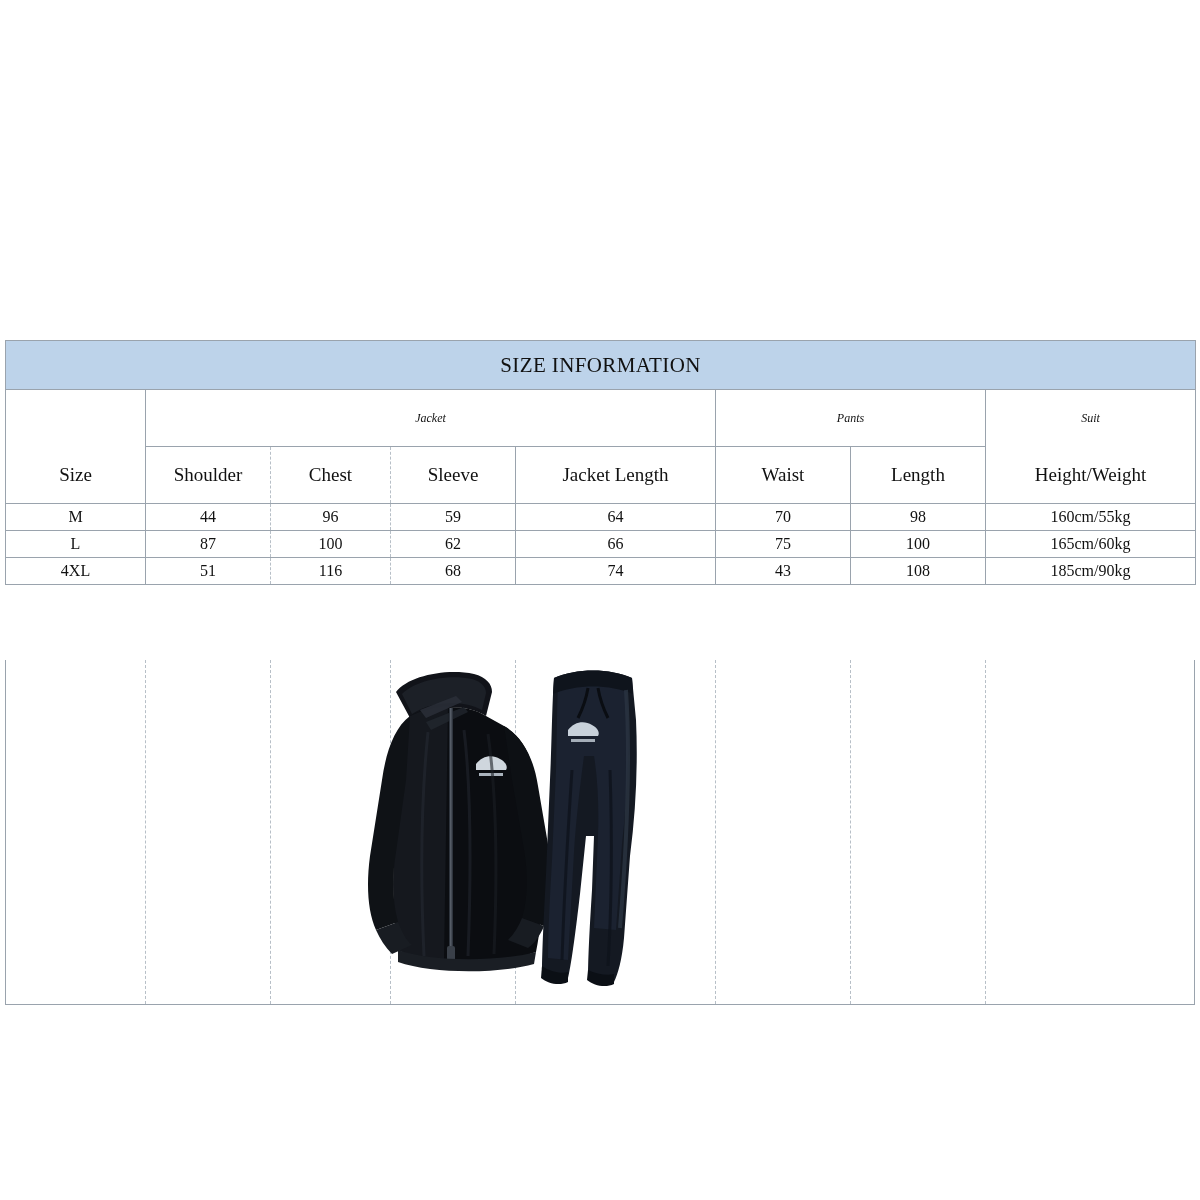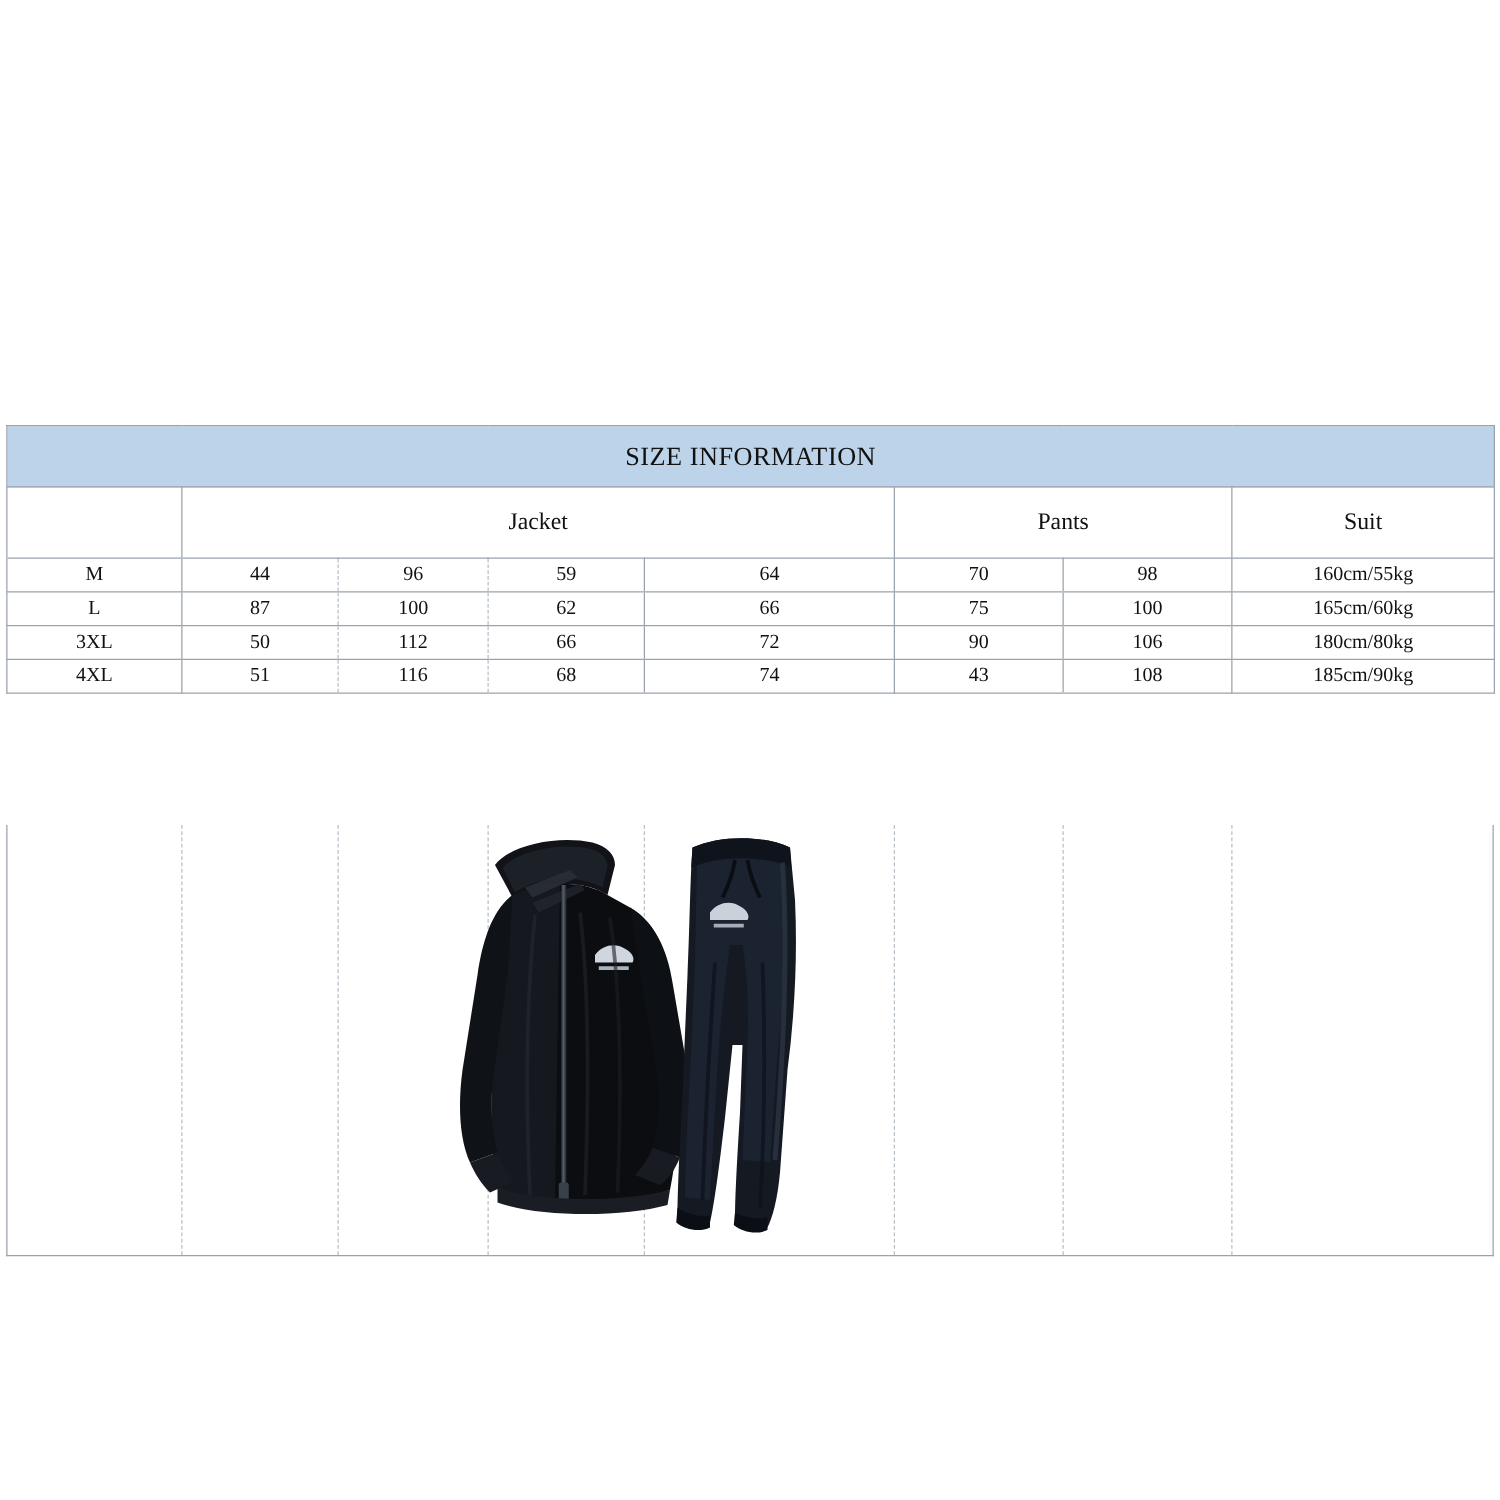--- a/index.html
+++ b/index.html
@@ -42,22 +42,23 @@
   .title-row td {
     background: #bdd3ea;
     height: 48px;
     font-size: 21px;
     font-weight: bold;
     letter-spacing: 0.4px;
     font-family: "Liberation Serif", serif;
   }
   .group-row td {
     height: 56px;
-    font-size: 19px;
+    font-size: 12px;
     font-weight: bold;
+    font-style: italic;
   }
   .head-row td {
     height: 56px;
     font-size: 19px;
     font-weight: bold;
   }
   .data-row td {
     height: 26px;
     font-size: 16px;
   }
@@ -122,20 +123,30 @@
       <tbody>
         <tr class="title-row">
           <td colspan="8">SIZE INFORMATION</td>
         </tr>
         <tr class="group-row">
           <td class="nob"></td>
           <td colspan="4" class="solid-right">Jacket</td>
           <td colspan="2" class="solid-right">Pants</td>
           <td class="nob">Suit</td>
         </tr>
+        <tr class="head-row">
+          <td class="not">Size</td>
+          <td class="dash-v">Shoulder</td>
+          <td class="dash-v">Chest</td>
+          <td class="dash-v">Sleeve</td>
+          <td class="solid-right">Jacket Length</td>
+          <td class="dash-v">Waist</td>
+          <td class="solid-right">Length</td>
+          <td class="not">Height/Weight</td>
+        </tr>
 
         <tr class="data-row">
           <td>M</td>
           <td class="dash-v">44</td>
           <td class="dash-v">96</td>
           <td class="dash-v">59</td>
           <td class="solid-right">64</td>
           <td class="dash-v">70</td>
           <td class="solid-right">98</td>
           <td>160cm/55kg</td>
@@ -144,30 +155,20 @@
           <td>L</td>
           <td class="dash-v">87</td>
           <td class="dash-v">100</td>
           <td class="dash-v">62</td>
           <td class="solid-right">66</td>
           <td class="dash-v">75</td>
           <td class="solid-right">100</td>
           <td>165cm/60kg</td>
         </tr>
         <tr class="data-row">
-          <td>3XL</td>
-          <td class="dash-v">50</td>
-          <td class="dash-v">112</td>
-          <td class="dash-v">66</td>
-          <td class="solid-right">72</td>
-          <td class="dash-v">90</td>
-          <td class="solid-right">106</td>
-          <td>180cm/80kg</td>
-        </tr>
-        <tr class="data-row">
           <td>4XL</td>
           <td class="dash-v">51</td>
           <td class="dash-v">116</td>
           <td class="dash-v">68</td>
           <td class="solid-right">74</td>
           <td class="dash-v">43</td>
           <td class="solid-right">108</td>
           <td>185cm/90kg</td>
         </tr>
       </tbody>

